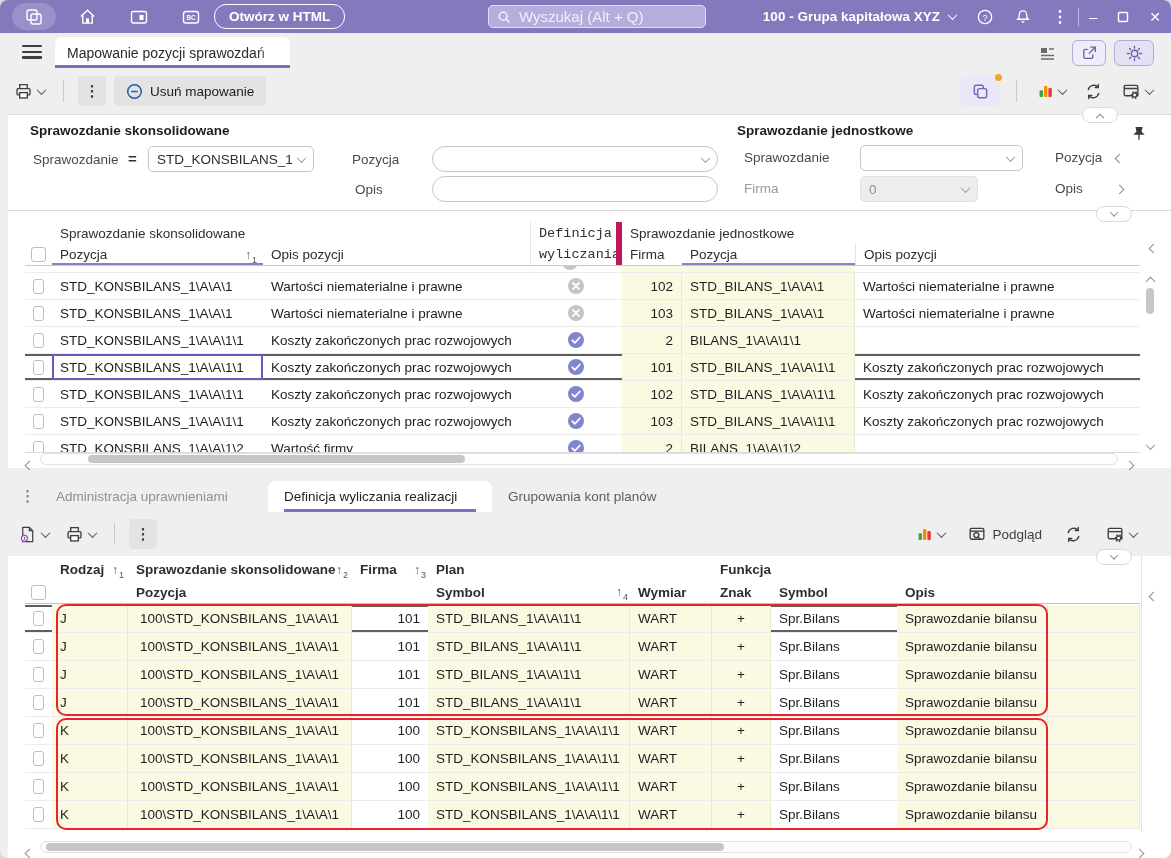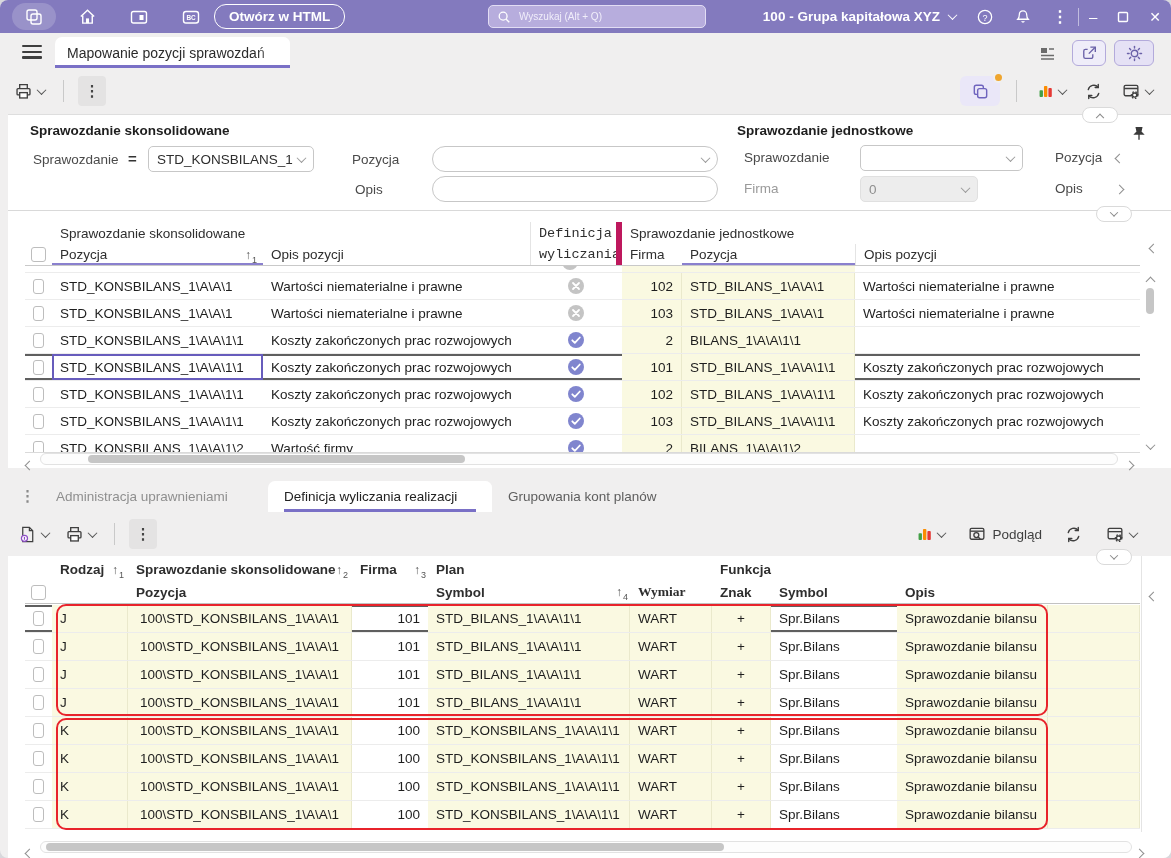--- a/index.html
+++ b/index.html
@@ -6,21 +6,21 @@
   *{box-sizing:border-box;}
   .window{position:relative;width:1171px;height:858px;background:#F0EFEF;overflow:hidden;border-radius:8px;margin:0 auto;}
   .abs{position:absolute;}
   svg{display:block;}
   
   .titlebar{position:absolute;left:0;top:0;width:1171px;height:33px;background:#837ABE;display:flex;align-items:center;color:#fff;}
   .tb-app{position:absolute;left:12px;top:3px;width:44px;height:27px;border-radius:14px;background:rgba(255,255,255,.18);display:flex;align-items:center;justify-content:center;}
   .tb-ic{position:absolute;top:0;height:33px;display:flex;align-items:center;justify-content:center;width:30px;cursor:pointer;}
   .openhtml{position:absolute;left:214px;top:4px;height:25px;padding:0 14px;border:1.6px solid #fff;border-radius:12px;color:#fff;font-weight:bold;font-size:13.5px;display:flex;align-items:center;background:transparent;}
   .searchbox{position:absolute;left:488px;top:5px;width:218px;height:23px;background:#B7ADDD;border:1px solid #E2DDF4;border-radius:5px;display:flex;align-items:center;padding:0 8px;gap:6px;}
-  .searchbox input{background:transparent;border:none;outline:none;color:#fff;font-size:10px;width:160px;font-family:"Liberation Sans",sans-serif;}
+  .searchbox input{background:transparent;border:none;outline:none;color:#fff;font-size:15px;width:160px;font-family:"Liberation Sans",sans-serif;}
   .searchbox input::placeholder{color:#F4F2FC;opacity:.95;}
   .tb-right{position:absolute;right:0;top:0;height:33px;display:flex;align-items:center;}
   .tb-right .item{height:33px;display:flex;align-items:center;justify-content:center;padding:0 10px;cursor:pointer;}
   .chv{display:inline-block;width:7px;height:7px;border-right:1.6px solid currentColor;border-bottom:1.6px solid currentColor;}
   .chv.down{transform:rotate(45deg) translate(-1px,-1px);}
   .chv.up{transform:rotate(225deg);}
   .chv.left{transform:rotate(135deg);}
   .chv.right{transform:rotate(-45deg);}
   
   .tabbar{position:absolute;left:0;top:33px;width:1171px;height:35px;background:#F0EFEF;}
@@ -192,20 +192,29 @@
     <div class="ghost">
       <svg width="19" height="19" viewBox="0 0 20 20" fill="none" stroke="#3F3F3F" stroke-width="1.4">
         <path d="M6 7V2.8h8V7"></path>
           <rect x="3.2" y="7" width="13.6" height="6.6" rx="1"></rect>
           <rect x="6" y="11.2" width="8" height="5.6" fill="#fff"></rect>
       </svg>
       <span class="chv down" style="color:#555;"></span>
     </div>
     <div class="vsep"></div>
     <div class="pill icononly" style="font-size:15px;font-weight:bold;color:#444;">⋮</div>
+    <div class="pill">
+      <span>
+        <svg width="17" height="17" viewBox="0 0 18 18" fill="none" stroke="#1D5FA8" stroke-width="1.6">
+          <circle cx="9" cy="9" r="7.2"></circle>
+            <line x1="5.5" y1="9" x2="12.5" y2="9"></line>
+        </svg>
+      </span>
+      <span>Usuń mapowanie</span>
+    </div>
   </div>
   <div class="toolbar-right">
     <div class="viewbtn">
       <svg width="19" height="19" viewBox="0 0 20 20" fill="none" stroke="#6F64BE" stroke-width="1.5">
         <rect x="3.5" y="3.5" width="9.5" height="9.5" rx="2"></rect>
           <rect x="7" y="7" width="9.5" height="9.5" rx="2" fill="#EAE7F8"></rect>
       </svg>
       <span class="dotbadge"></span>
     </div>
     <div class="vsep"></div>
@@ -563,21 +572,21 @@
         </div>
       <div class="hcell" style="width:76px;"></div>
       <div class="hcell" style="width:224px;">
           <span>Pozycja</span>
         </div>
       <div class="hcell" style="width:76px;"></div>
       <div class="hcell" style="width:202px;">
         <span>Symbol</span>
         <span class="sort" style="margin-left:auto;margin-right:2px;font-weight:normal;">↑<i>4</i></span>
       </div>
-      <div class="hcell" style="width:82px;font-family:Liberation Serif, serif;">
+      <div class="hcell" style="width:82px;">
           <span>Wymiar</span>
         </div>
       <div class="hcell" style="width:59px;">
           <span>Znak</span>
         </div>
       <div class="hcell" style="width:126px;">
           <span>Symbol</span>
         </div>
       <div class="hcell" style="width:151px;">
           <span>Opis</span>

